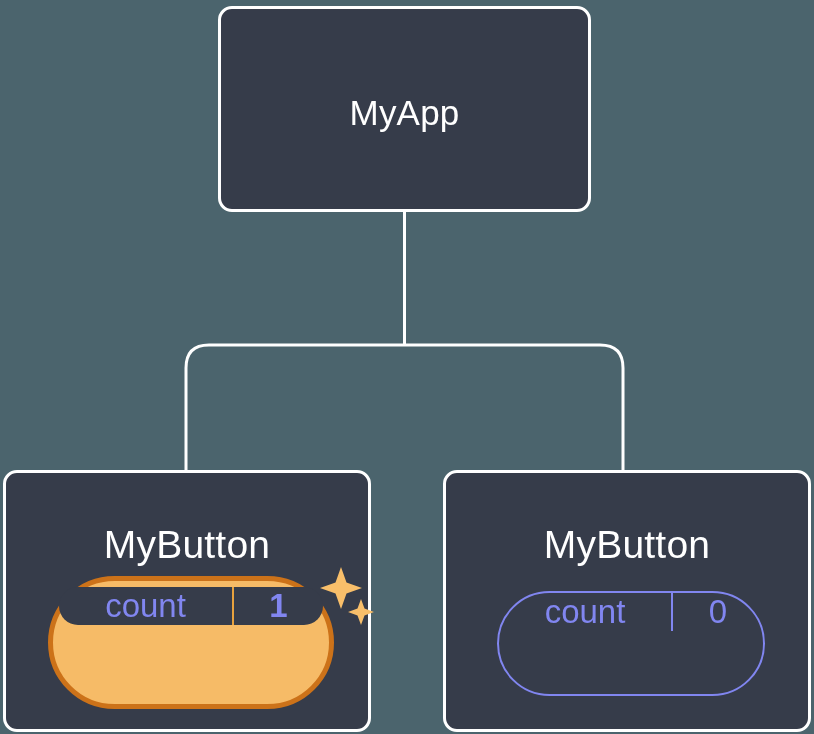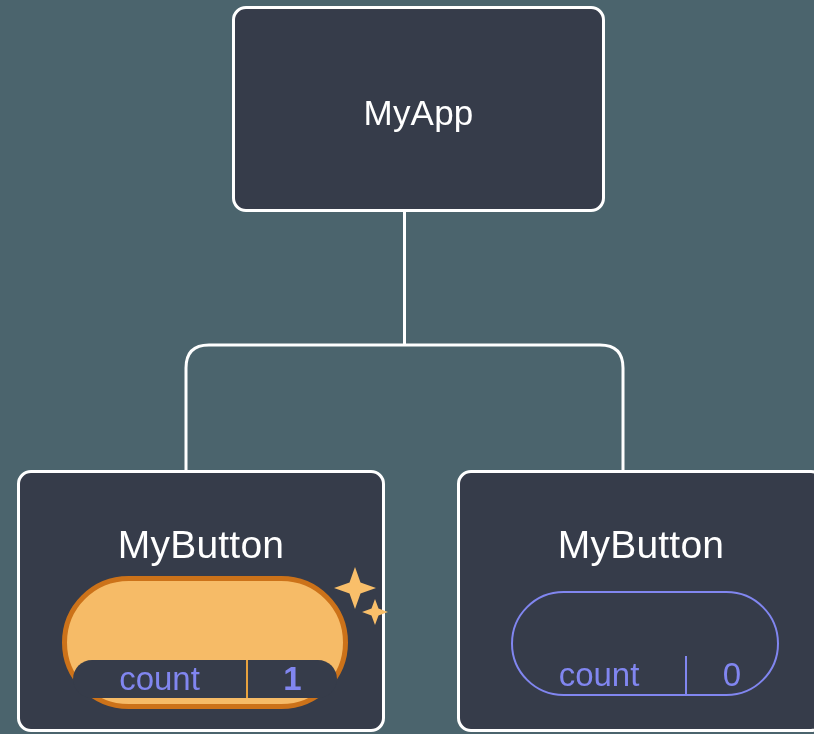--- a/index.html
+++ b/index.html
@@ -26,21 +26,20 @@
     pointer-events: none;
   }
 
   
   .node {
     position: absolute;
     box-sizing: border-box;
     background: #363c4a;
     border: 3px solid #ffffff;
     border-radius: 14px;
-    margin-left: 14px;
   }
   .node-root {
     left: 218px;
     top: 6px;
     width: 373px;
     height: 206px;
   }
   .node-child-left {
     left: 3px;
     top: 470px;
@@ -74,21 +73,21 @@
   .node-child-right .node-title {
     top: 50px;
     font-size: 39px;
   }
 
   
   .pill {
     position: absolute;
     box-sizing: border-box;
     display: flex;
-    align-items: flex-end;
+    align-items: flex-start;
     background: transparent;
   }
 
   
   .pill-plain {
     left: 51px;
     top: 118px;
     width: 268px;
     height: 105px;
     border: 2px solid #8186f0;

